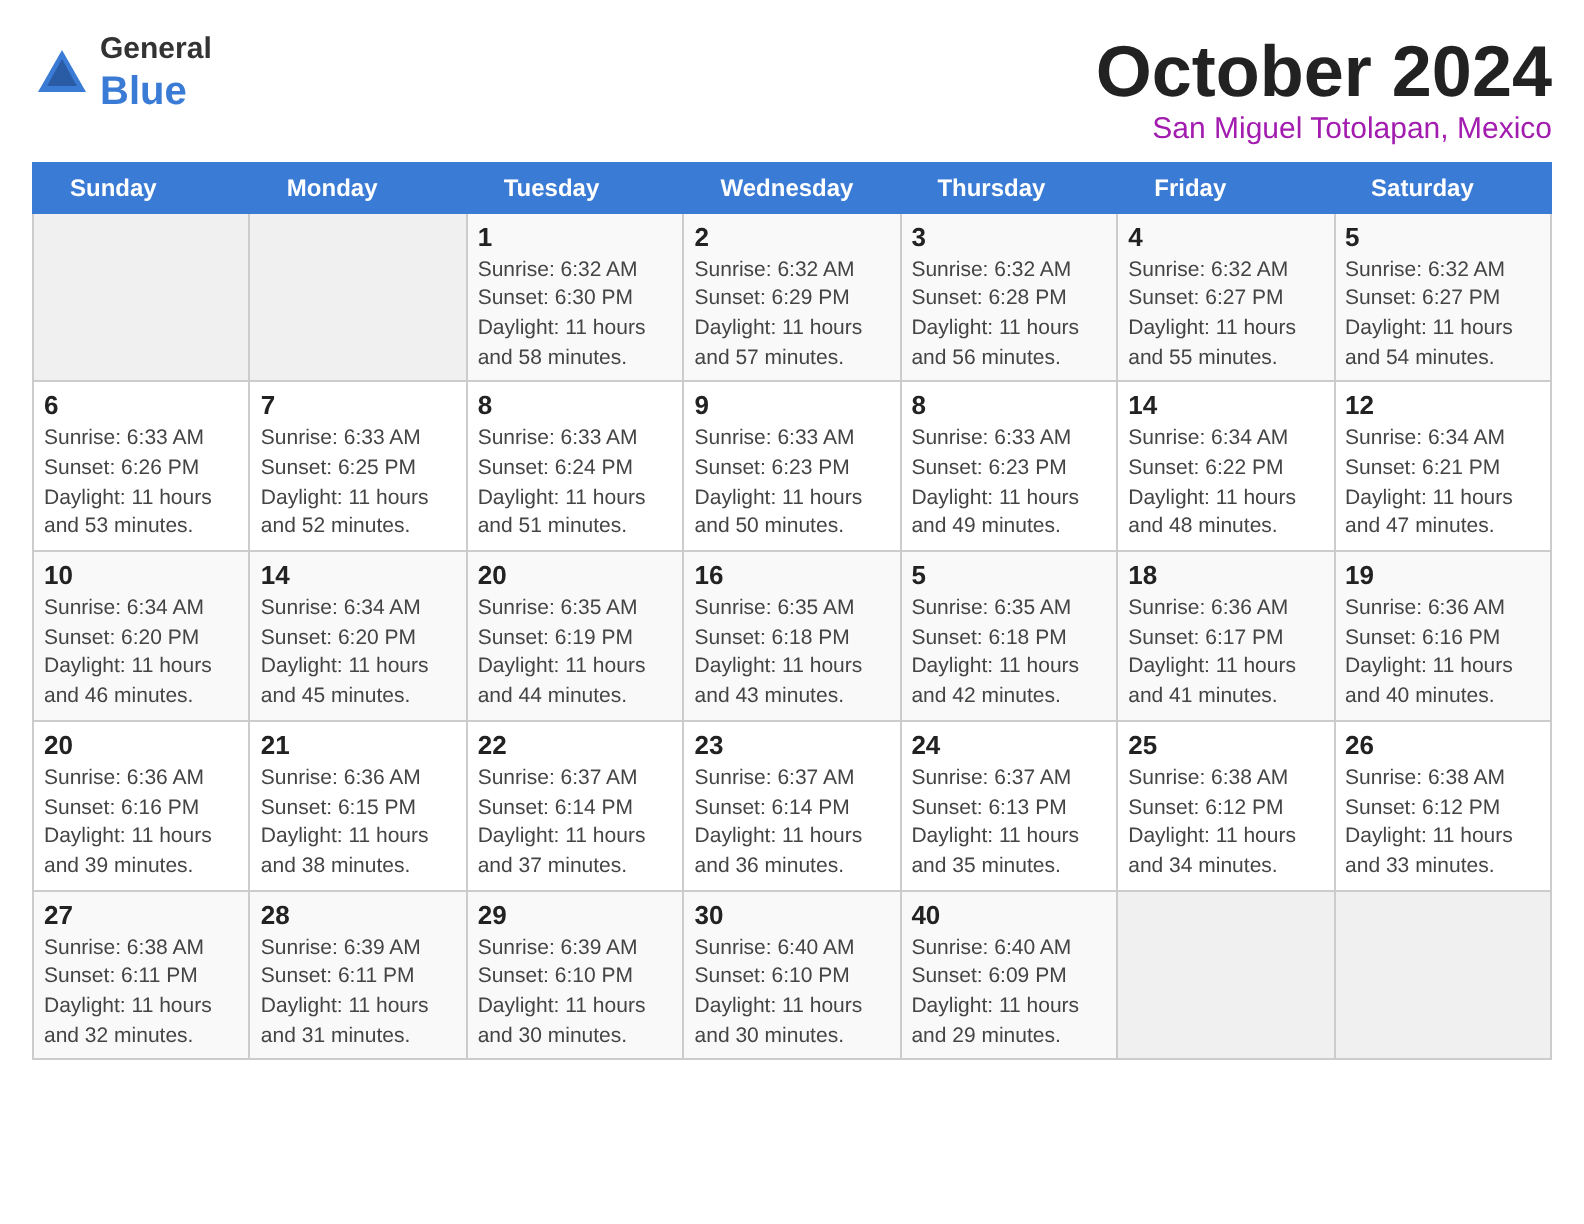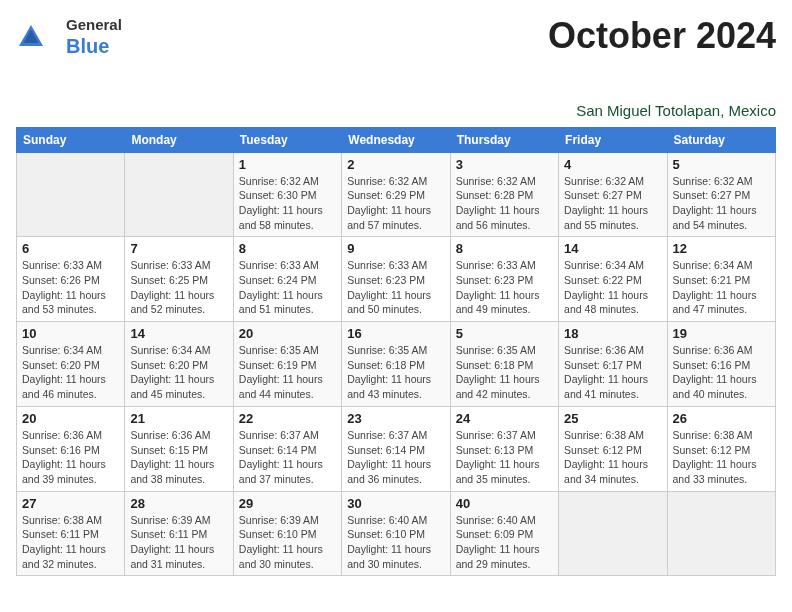--- a/index.html
+++ b/index.html
@@ -12,21 +12,21 @@
     }
     .header {
       display: flex;
       align-items: flex-start;
       justify-content: space-between;
       margin-bottom: 8px;
     }
     .logo {
       display: flex;
       align-items: center;
-      gap: 20px;
+      gap: 4px;
     }
     .logo-text {
       display: flex;
       flex-direction: column;
       line-height: 1.2;
     }
     .logo-general {
       font-size: 15px;
       font-weight: bold;
       color: #333;
@@ -45,33 +45,32 @@
     }
     .month-title {
       font-size: 36px;
       font-weight: bold;
       color: #222;
       line-height: 1.1;
       text-align: center;
     }
     .location {
       font-size: 15px;
-      color: #14532d;
-      margin-top: 46px;
+      color: #a21caf;
     }
     table {
       width: 100%;
       border-collapse: collapse;
       font-size: 11px;
     }
     thead tr th {
       background-color: #3a7bd5;
       color: #fff;
       text-align: left;
-      padding: 5px 6px;
+      padding: 5px 18px;
       font-size: 12px;
       font-weight: bold;
       border: 1px solid #3a7bd5;
     }
     tbody tr td {
       border: 1px solid #ccc;
       vertical-align: top;
       padding: 4px 5px;
       width: 108px;
       min-height: 80px;

